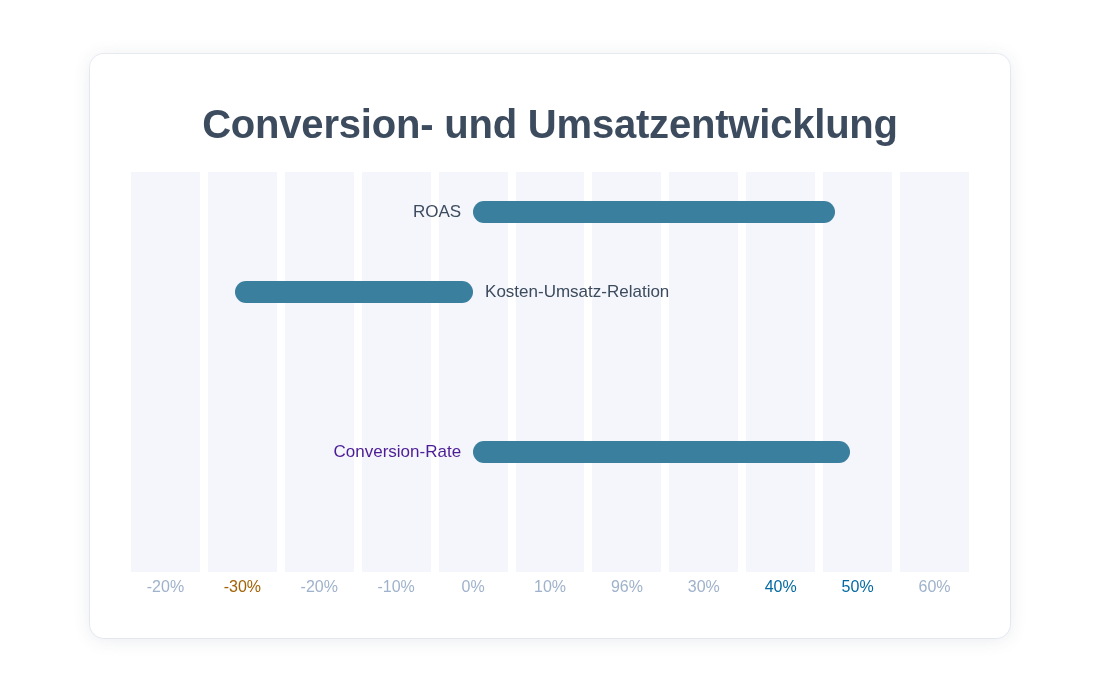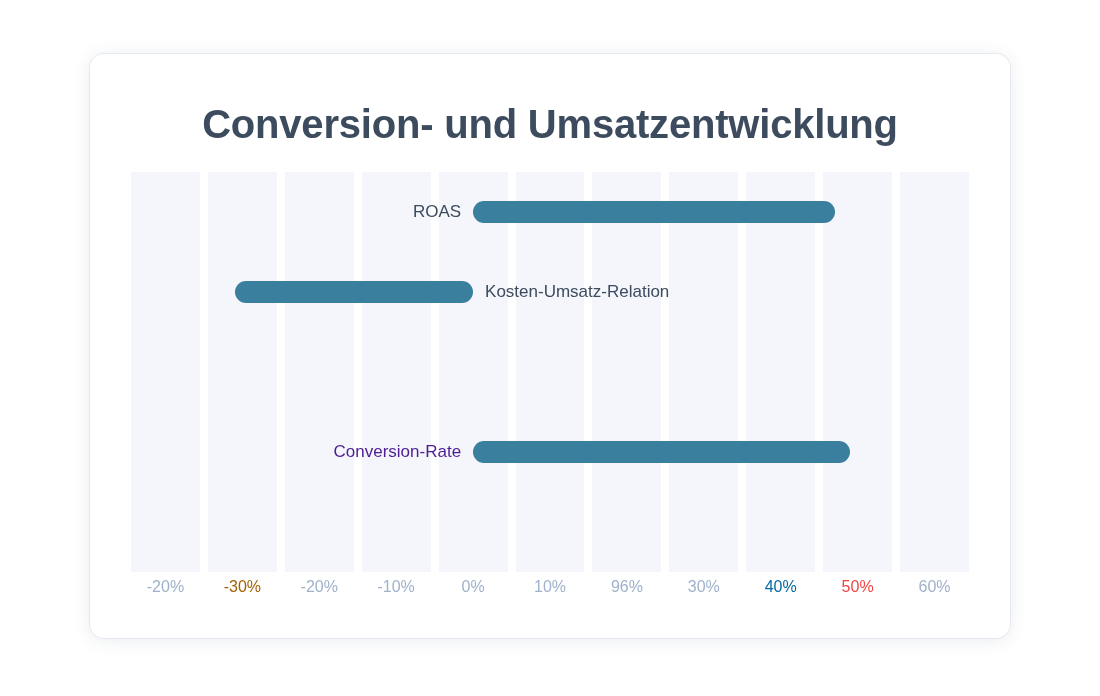--- a/index.html
+++ b/index.html
@@ -155,18 +155,18 @@
     <div class="xaxis">
         <div class="xtick" style="left: 38.4545px; color: rgb(159, 178, 203);">-20%</div>
         <div class="xtick" style="left: 115.364px; color: #a16207;">-30%</div>
         <div class="xtick" style="left: 192.273px; color: rgb(159, 178, 203);">-20%</div>
         <div class="xtick" style="left: 269.182px; color: rgb(159, 178, 203);">-10%</div>
         <div class="xtick" style="left: 346.091px; color: rgb(159, 178, 203);">0%</div>
         <div class="xtick" style="left: 423px; color: rgb(159, 178, 203);">10%</div>
         <div class="xtick" style="left: 499.909px; color: rgb(159, 178, 203);">96%</div>
         <div class="xtick" style="left: 576.818px; color: rgb(159, 178, 203);">30%</div>
         <div class="xtick" style="left: 653.727px; color: #0369a1;">40%</div>
-        <div class="xtick" style="left: 730.636px; color: #ef4444;">50%</div>
+        <div class="xtick" style="left: 730.636px; color: #0369a1;">50%</div>
         <div class="xtick" style="left: 807.545px; color: rgb(159, 178, 203);">60%</div>
       </div>
 
   </div>
 </div>
 
 </body></html>

